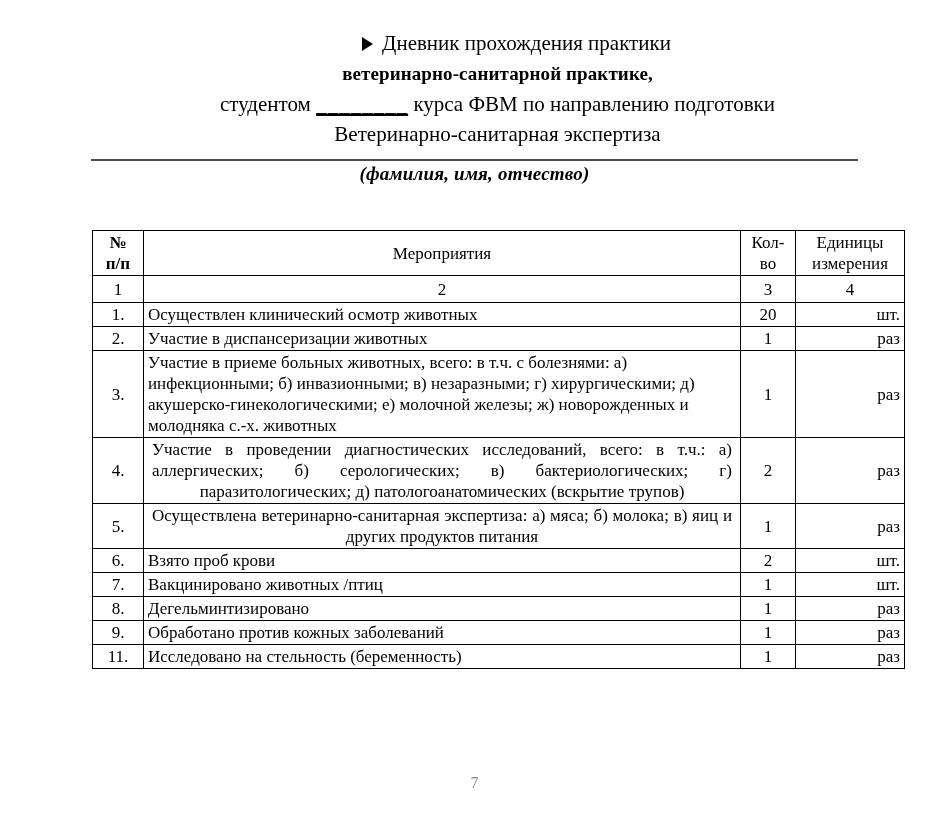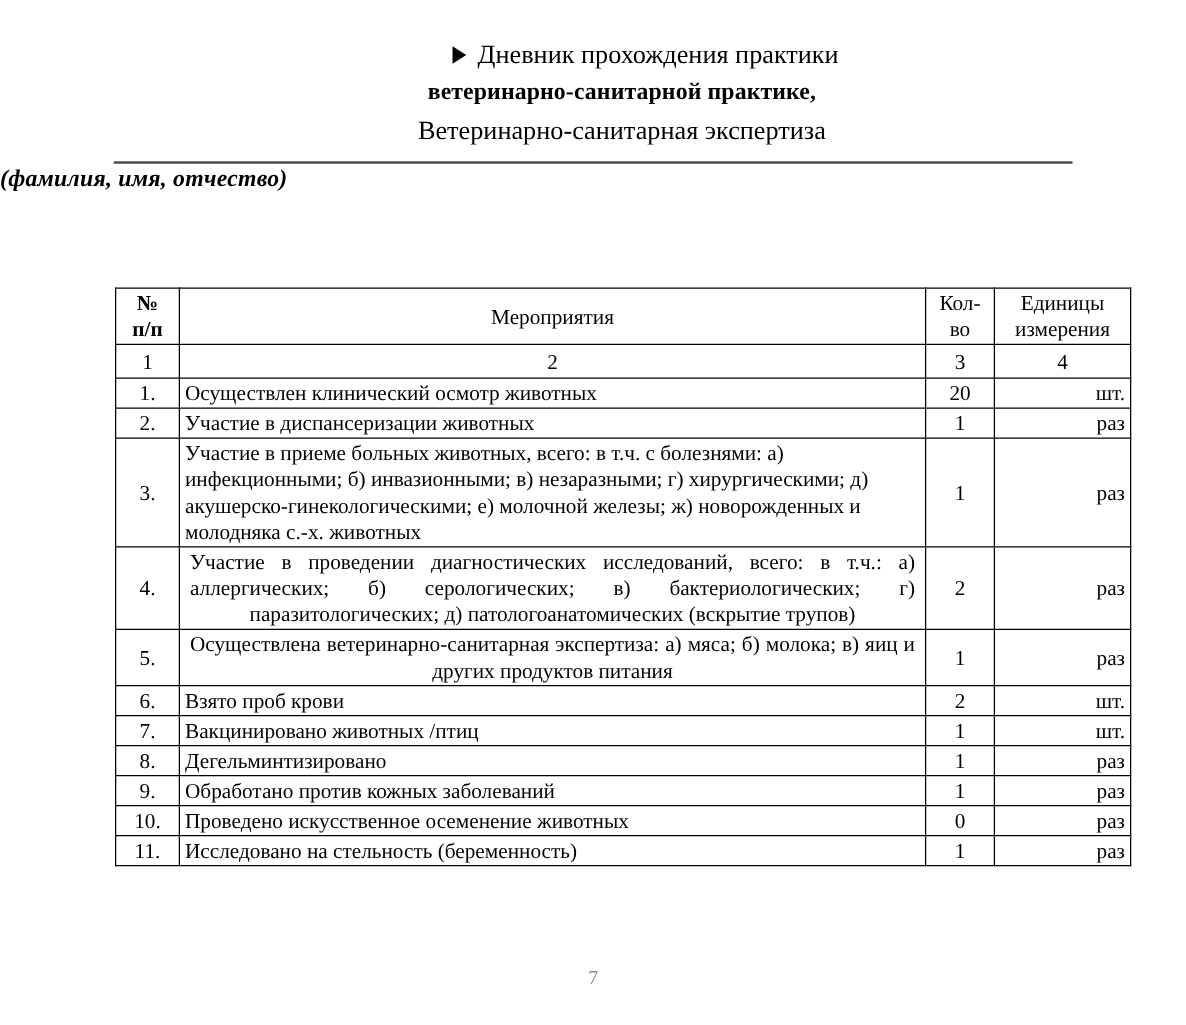--- a/index.html
+++ b/index.html
@@ -67,21 +67,21 @@
   }
 
   
   .divider-rule {
     width: 767px;
     height: 2px;
     background: #4d4d4d;
     margin: 10px auto 0 auto;
   }
   .fio-caption {
-    text-align: left;
+    text-align: center;
     font-style: italic;
     font-weight: bold;
     font-size: 19px;
     line-height: 24px;
     margin-top: 1px;
     letter-spacing: 0.2px;
   }
 
   
   .table-wrap {
@@ -164,20 +164,25 @@
 
   <div class="heading-block">
 
     <div class="title-line indent-1">
       <span class="collapse-marker"></span><span>Дневник прохождения практики</span>
     </div>
 
 
     <div class="title-line title-bold">ветеринарно-санитарной практике,</div>
 
+    <div class="title-line">
+      <span>студентом</span>
+      <span class="blank-fill">________</span>
+      <span>курса ФВМ по направлению подготовки</span>
+    </div>
 
     <div class="title-line">
       <span class="title-underline">Ветеринарно-санитарная экспертиза</span>
     </div>
 
   </div>
 
   <div class="divider-rule"></div>
   <div class="fio-caption">(фамилия, имя, отчество)</div>
 
@@ -261,26 +266,20 @@
             <td class="qty">1</td>
             <td class="unit">раз</td>
           </tr>
           <tr>
             <td class="num">9.</td>
             <td class="event">Обработано против кожных заболеваний</td>
             <td class="qty">1</td>
             <td class="unit">раз</td>
           </tr>
           <tr>
-            <td class="num">10.</td>
-            <td class="event">Проведено искусственное осеменение животных</td>
-            <td class="qty">0</td>
-            <td class="unit">раз</td>
-          </tr>
-          <tr>
             <td class="num">11.</td>
             <td class="event">Исследовано на стельность (беременность)</td>
             <td class="qty">1</td>
             <td class="unit">раз</td>
           </tr>
         </tbody>
     </table>
   </div>
 
   <div class="page-number">7</div>

